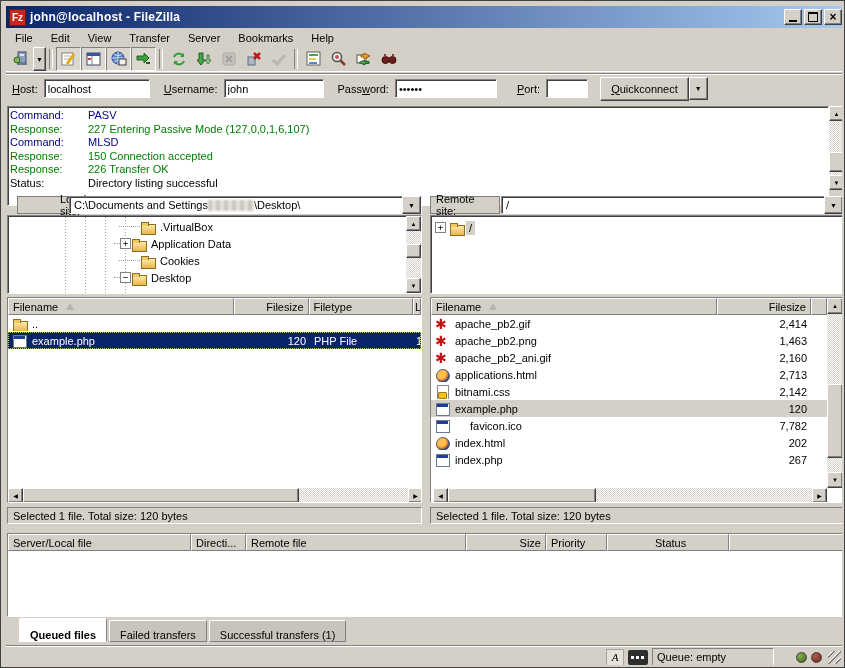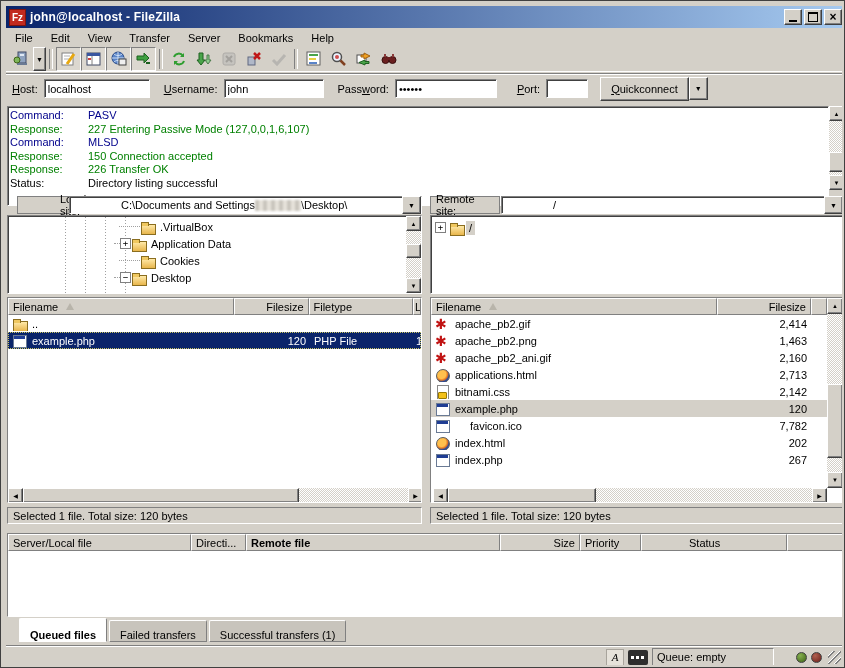--- a/index.html
+++ b/index.html
@@ -50,21 +50,21 @@
   .log-status{color:#000;}
   
   .sb-btn{background:#d4d0c8;border:1px solid;border-color:#fff #404040 #404040 #fff;box-shadow:inset -1px -1px 0 #808080;
     display:flex;align-items:center;justify-content:center;font-size:6px;color:#000;}
   .sb-track{background:repeating-conic-gradient(#fff 0% 25%,#d4d0c8 0% 50%) 0 0/2px 2px;}
   .sb-thumb{background:#d4d0c8;border:1px solid;border-color:#fff #404040 #404040 #fff;box-shadow:inset -1px -1px 0 #808080;}
   
   .site-label{height:18px;display:flex;align-items:center;padding:0 5px;background:#d4d0c8;border:1px solid #808080;}
   .combo{height:18px;background:#fff;border:1px solid;border-color:#808080 #fff #fff #808080;box-shadow:inset 1px 1px 0 #404040;
     display:flex;align-items:center;}
-  .combo-text{flex:1;padding:4px 4px;white-space:nowrap;overflow:hidden;margin-left:47px;}
+  .combo-text{flex:1;padding:4px 4px;white-space:nowrap;overflow:hidden;}
   .combo-btn{width:17px;height:16px;flex:none;font-size:7px;}
   .redacted{display:inline-block;width:46px;height:11px;vertical-align:middle;
     background:repeating-linear-gradient(90deg,#c9c5bd 0 4px,#e7e3db 4px 8px);filter:blur(1.2px);}
   
   .tree{background:#fff;overflow:hidden;}
   .tree-row{height:17px;display:flex;align-items:center;position:relative;}
   .guide{position:absolute;top:0;bottom:0;width:1px;background:repeating-linear-gradient(0deg,#a0a0a0 0 1px,transparent 1px 3px);}
   .expander{width:9px;height:9px;flex:none;background:#fff;border:1px solid #808080;display:flex;align-items:center;justify-content:center;
     font-size:9px;line-height:7px;font-family:"DejaVu Sans Mono",monospace;}
   .stub{border-top:1px dotted #a0a0a0;flex:none;}
@@ -514,24 +514,24 @@
     </div>
   </div>
 
   <div class="abs strip" style="left:4px;top:504px;width:415px;">Selected 1 file. Total size: 120 bytes</div>
   <div class="abs strip" style="left:427px;top:504px;width:414px;">Selected 1 file. Total size: 120 bytes</div>
 
   <div class="abs queue-body sunken-flat" style="left:4px;top:530px;width:837px;height:84px;">
     <div class="hrow">
       <span class="hcell" style="width:183px;">Server/Local file</span>
       <span class="hcell" style="width:55px;">Directi...</span>
-      <span class="hcell" style="width:254px;font-weight:bold;">Remote file</span>
+      <span class="hcell" style="width:220px;">Remote file</span>
       <span class="hcell right" style="width:80px;">Size</span>
       <span class="hcell" style="width:61px;">Priority</span>
-      <span class="hcell" style="width:146px;padding-left:47px;">Status</span>
+      <span class="hcell" style="width:122px;padding-left:47px;">Status</span>
       <span class="hcell" style="flex:1;"></span>
     </div>
   </div>
 
   <div class="abs tabbar" id="tabbar">
       <div class="tab active">
         <span>Queued files</span>
       </div>
       <div class="tab">
         <span>Failed transfers</span>

